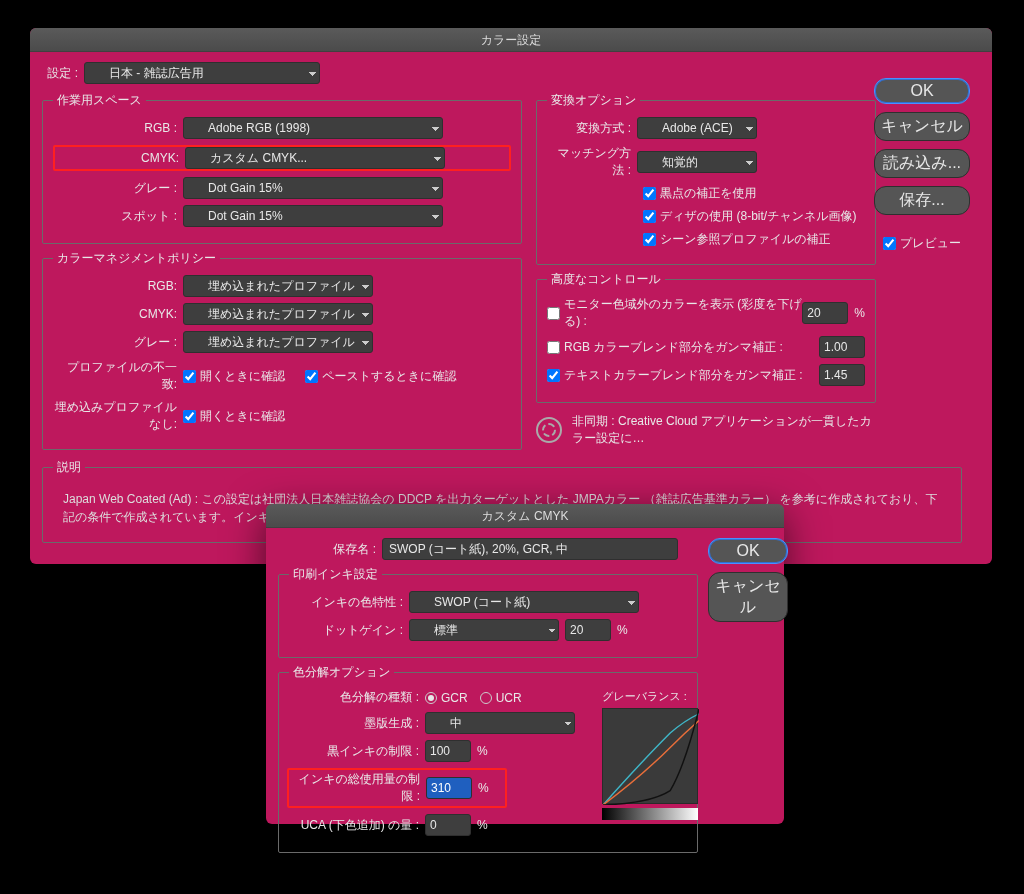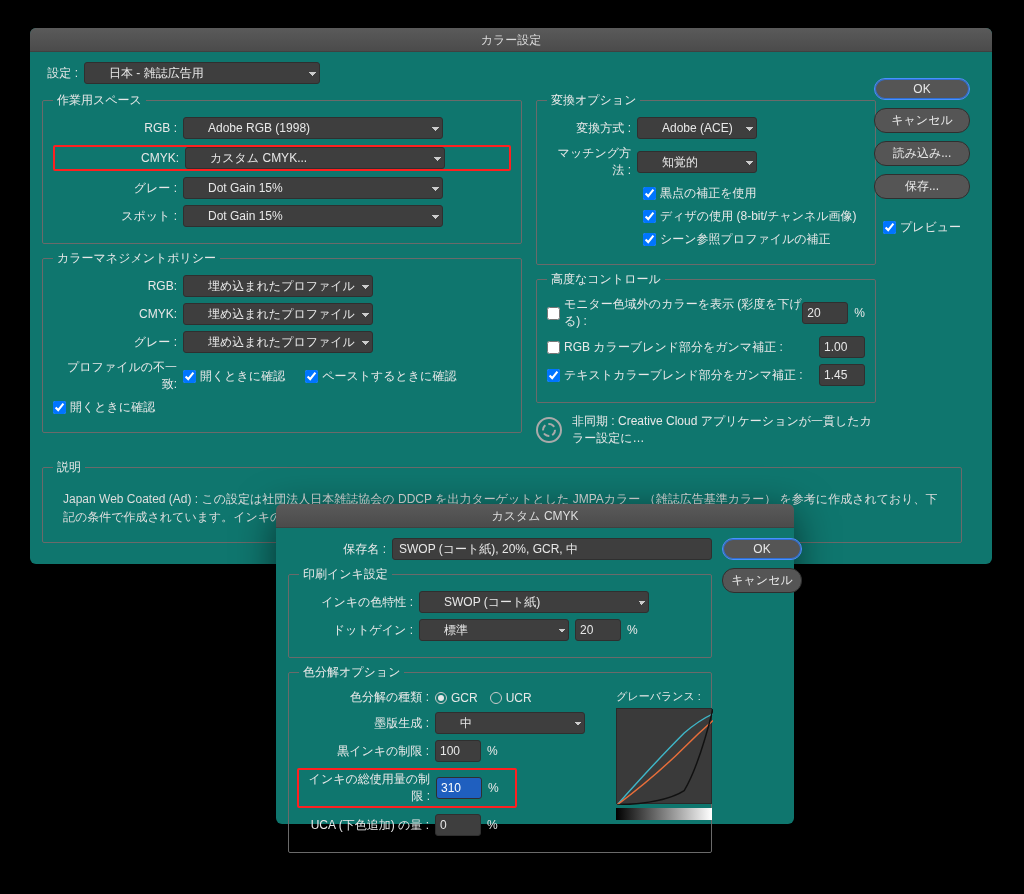--- a/index.html
+++ b/index.html
@@ -8,26 +8,26 @@
     font-family: -apple-system, BlinkMacSystemFont, "Helvetica Neue", sans-serif;
     font-size: 12px;
     color: #e8e8e8;
     width: 1024px;
     height: 894px;
     overflow: hidden;
     position: relative;
   }
   .dialog {
     position: absolute;
-    background: #0f766e;
+    background: #be185d;
     border-radius: 6px;
     box-shadow: 0 10px 40px rgba(0,0,0,.6);
   }
   .dialog-main { top: 28px; left: 30px; width: 962px; height: 536px; }
-  .dialog-sub  { top: 504px; left: 276px; width: 518px; height: 320px; }
+  .dialog-sub  { top: 504px; left: 266px; width: 518px; height: 320px; }
   .title-bar {
     height: 24px; line-height: 24px; text-align: center;
     font-size: 12px; color: #ddd;
     border-bottom: 1px solid #404040;
     background: linear-gradient(#5a5a5a,#4b4b4b);
     border-radius: 6px 6px 0 0;
   }
   .body { padding: 10px 12px; }
   .row { display: flex; align-items: center; margin-bottom: 6px; }
   .lbl { text-align: right; padding-right: 6px; color: #e8e8e8; flex-shrink:0; }
@@ -41,21 +41,21 @@
   fieldset {
     border: 1px solid #6a6a6a; border-radius: 2px;
     padding: 8px 10px 10px 10px; margin: 0;
   }
   legend { padding: 0 4px; color:#e8e8e8; font-size:12px; }
   .check { display:flex; align-items:center; gap:4px; }
   .check input { width:13px; height:13px; }
   .btn {
     background:#555; border:1px solid #2f2f2f; color:#e8e8e8;
     border-radius:12px; padding:3px 0; width:96px; text-align:center;
-    font-size:12px; cursor:pointer; margin-bottom:8px;
+    font-size:16px; cursor:pointer; margin-bottom:8px;
   }
   .btn.ok { border-color:#4a90ff; box-shadow:0 0 0 1px #2f6fd1 inset; }
   .highlight-red { border: 2px solid #ff2020; border-radius:2px; padding:1px; }
   .two-col { display:flex; gap:14px; }
   .col-l { width: 480px; }
   .col-r { width: 340px; }
   .right-btns { position:absolute; top:50px; right:22px; display:flex; flex-direction:column; align-items:center; }
   .desc { padding: 6px 10px; line-height:1.5; color:#ddd; }
   .radio { display:inline-flex; align-items:center; gap:4px; margin-right:12px; }
   .radio .dot { width:12px;height:12px;border:1px solid #ccc;border-radius:50%;display:inline-block;}
@@ -125,20 +125,21 @@
                 <input type="checkbox" checked="" style="">
                 <span>開くときに確認</span>
               </label>
             <span style="width:20px;"></span>
             <label class="check">
                 <input type="checkbox" checked="" style="">
                 <span>ペーストするときに確認</span>
               </label>
           </div>
           <div class="row">
+            <span class="lbl" style="width:130px;">埋め込みプロファイルなし:</span>
             <label class="check">
                 <input type="checkbox" checked="" style="">
                 <span>開くときに確認</span>
               </label>
           </div>
         </fieldset>
       </div>
 
       <div class="col-r">
         <fieldset>
@@ -229,21 +230,21 @@
       </label>
   </div>
 </div>
 
 <div class="dialog dialog-sub">
   <div class="title-bar">カスタム CMYK</div>
   <div class="body" style="display:flex;">
     <div style="flex:1;">
       <div class="row">
           <span class="lbl" style="width:56px;margin-left:48px;">保存名 :</span>
-        <input type="text" style="width: 320px;" value="SWOP (コート紙), 20%, GCR, 中">
+        <input type="text" style="width: 296px;" value="SWOP (コート紙), 20%, GCR, 中">
         </div>
 
       <fieldset>
         <legend>印刷インキ設定</legend>
         <div class="row">
             <span class="lbl" style="width:120px;">インキの色特性 :</span>
           <select style="width:230px;"><option>SWOP (コート紙)</option></select>
           </div>
         <div class="row">
             <span class="lbl" style="width:120px;">ドットゲイン :</span>

